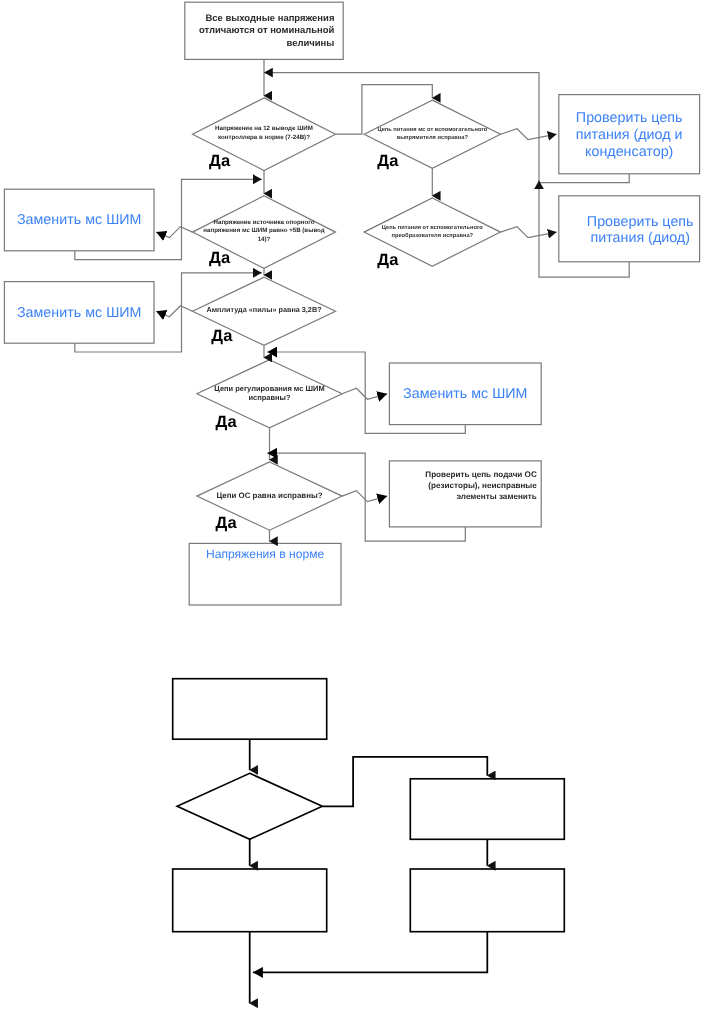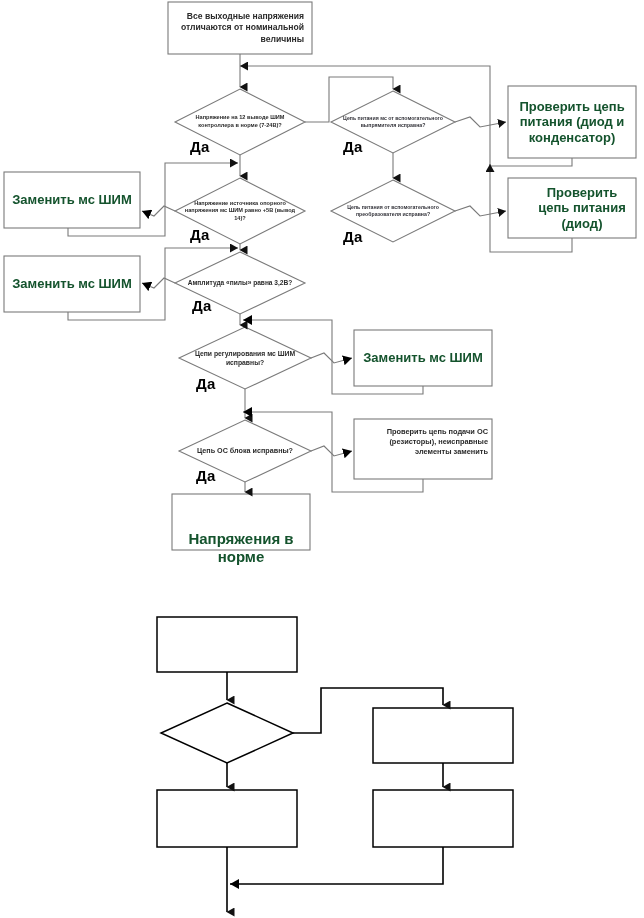--- a/index.html
+++ b/index.html
@@ -31,22 +31,22 @@
     display: flex;
     align-items: center;
     justify-content: center;
     text-align: center;
     line-height: 1.18;
     box-sizing: border-box;
     pointer-events: none;
   }
   .box-text {
     font-size: 13.5px;
-    font-weight: 700;
-    color: #14532d;
+    font-weight: 400;
+    color: #3b82f6;
   }
   .box-text-sm {
     font-size: 7.4px;
     font-weight: 600;
     color: #2a2a2a;
     line-height: 1.35;
   }
   .dia-text {
     font-size: 7.6px;
     font-weight: 600;
@@ -181,25 +181,25 @@
   <div class="node-text box-text" style="left:8px; top:174px; width:128px; height:52px; font-size:13px;">Заменить мс ШИМ</div>
 
   <div class="node-text dia-text" style="left:186px; top:270px; width:108px; height:26px; font-size:6.6px;">Амплитуда «пилы» равна 3,2В?</div>
 
   <div class="node-text box-text" style="left:8px; top:258px; width:128px; height:52px; font-size:13px;">Заменить мс ШИМ</div>
 
   <div class="node-text dia-text" style="left:190px; top:345px; width:110px; height:26px; font-size:6.8px;">Цепи регулирования мс ШИМ исправны?</div>
 
   <div class="node-text box-text" style="left:358px; top:332px; width:130px; height:52px; font-size:13px;">Заменить мс ШИМ</div>
 
-  <div class="node-text dia-text" style="left:192px; top:438px; width:106px; height:26px; font-size:7.2px;">Цепь ОС блока исправны?</div>
+  <div class="node-text dia-text" style="left:192px; top:438px; width:106px; height:26px; font-size:7.2px;">Цепи ОС равна исправны?</div>
 
   <div class="node-text box-text-sm" style="left:358px; top:424px; width:130px; height:36px; font-size:7.4px;text-align:right;">Проверить цепь подачи ОС (резисторы), неисправные элементы заменить</div>
 
-  <div class="node-text box-text" style="left:176px; top:516px; width:130px; height:64px; font-size:15px;">Напряжения в норме</div>
+  <div class="node-text box-text" style="left:176px; top:472px; width:130px; height:64px; font-size:11px;">Напряжения в норме</div>
 
   <div class="yes-label" style="left:190px; top:138px;">Да</div>
   <div class="yes-label" style="left:343px; top:138px;">Да</div>
   <div class="yes-label" style="left:190px; top:226px;">Да</div>
   <div class="yes-label" style="left:343px; top:228px;">Да</div>
   <div class="yes-label" style="left:192px; top:297px;">Да</div>
   <div class="yes-label" style="left:196px; top:375px;">Да</div>
   <div class="yes-label" style="left:196px; top:467px;">Да</div>
 
 </div>

